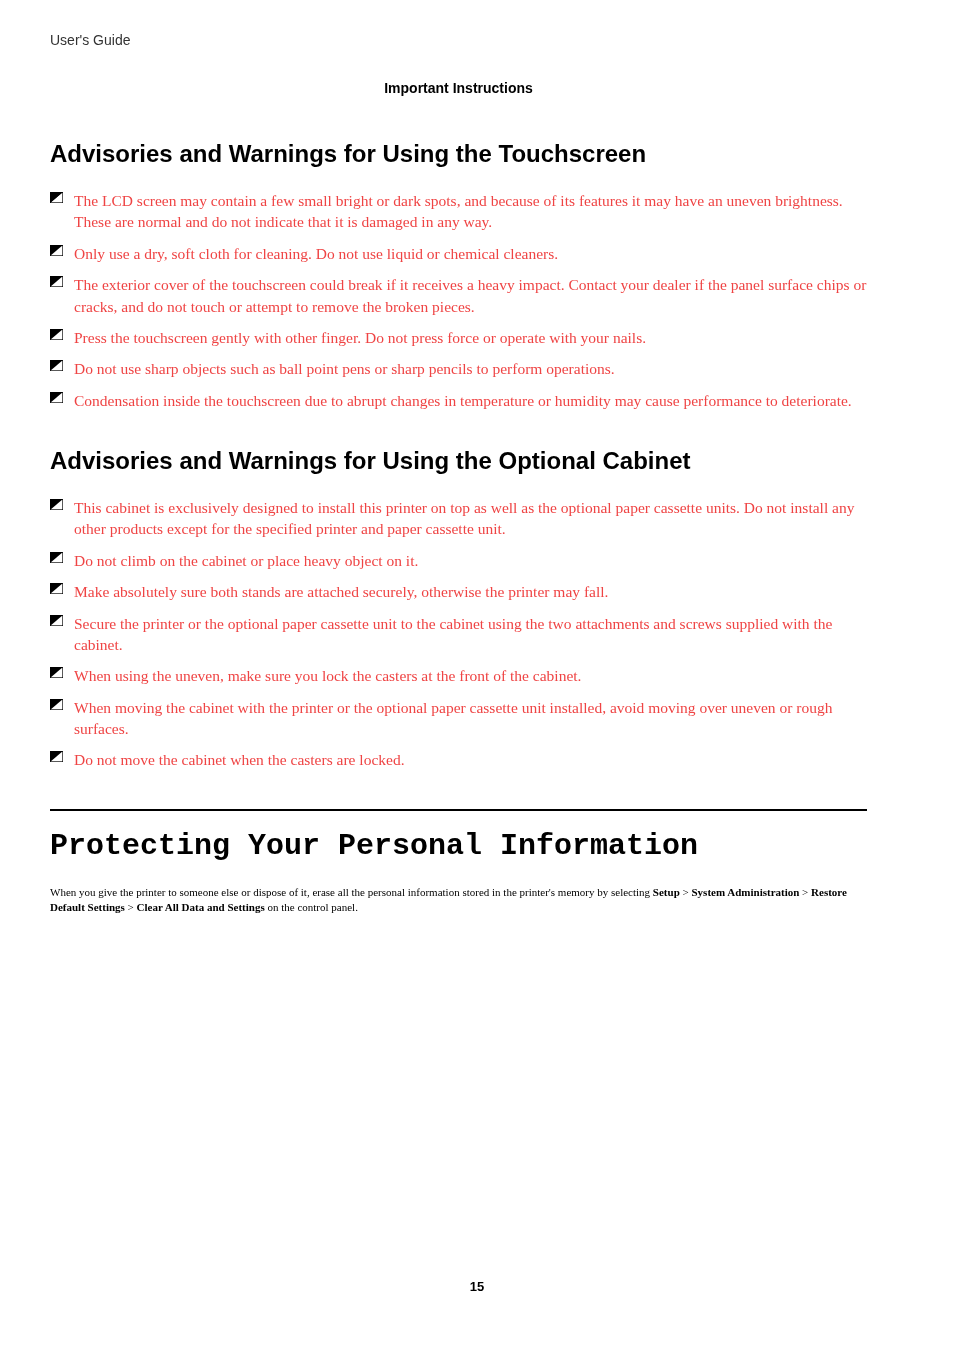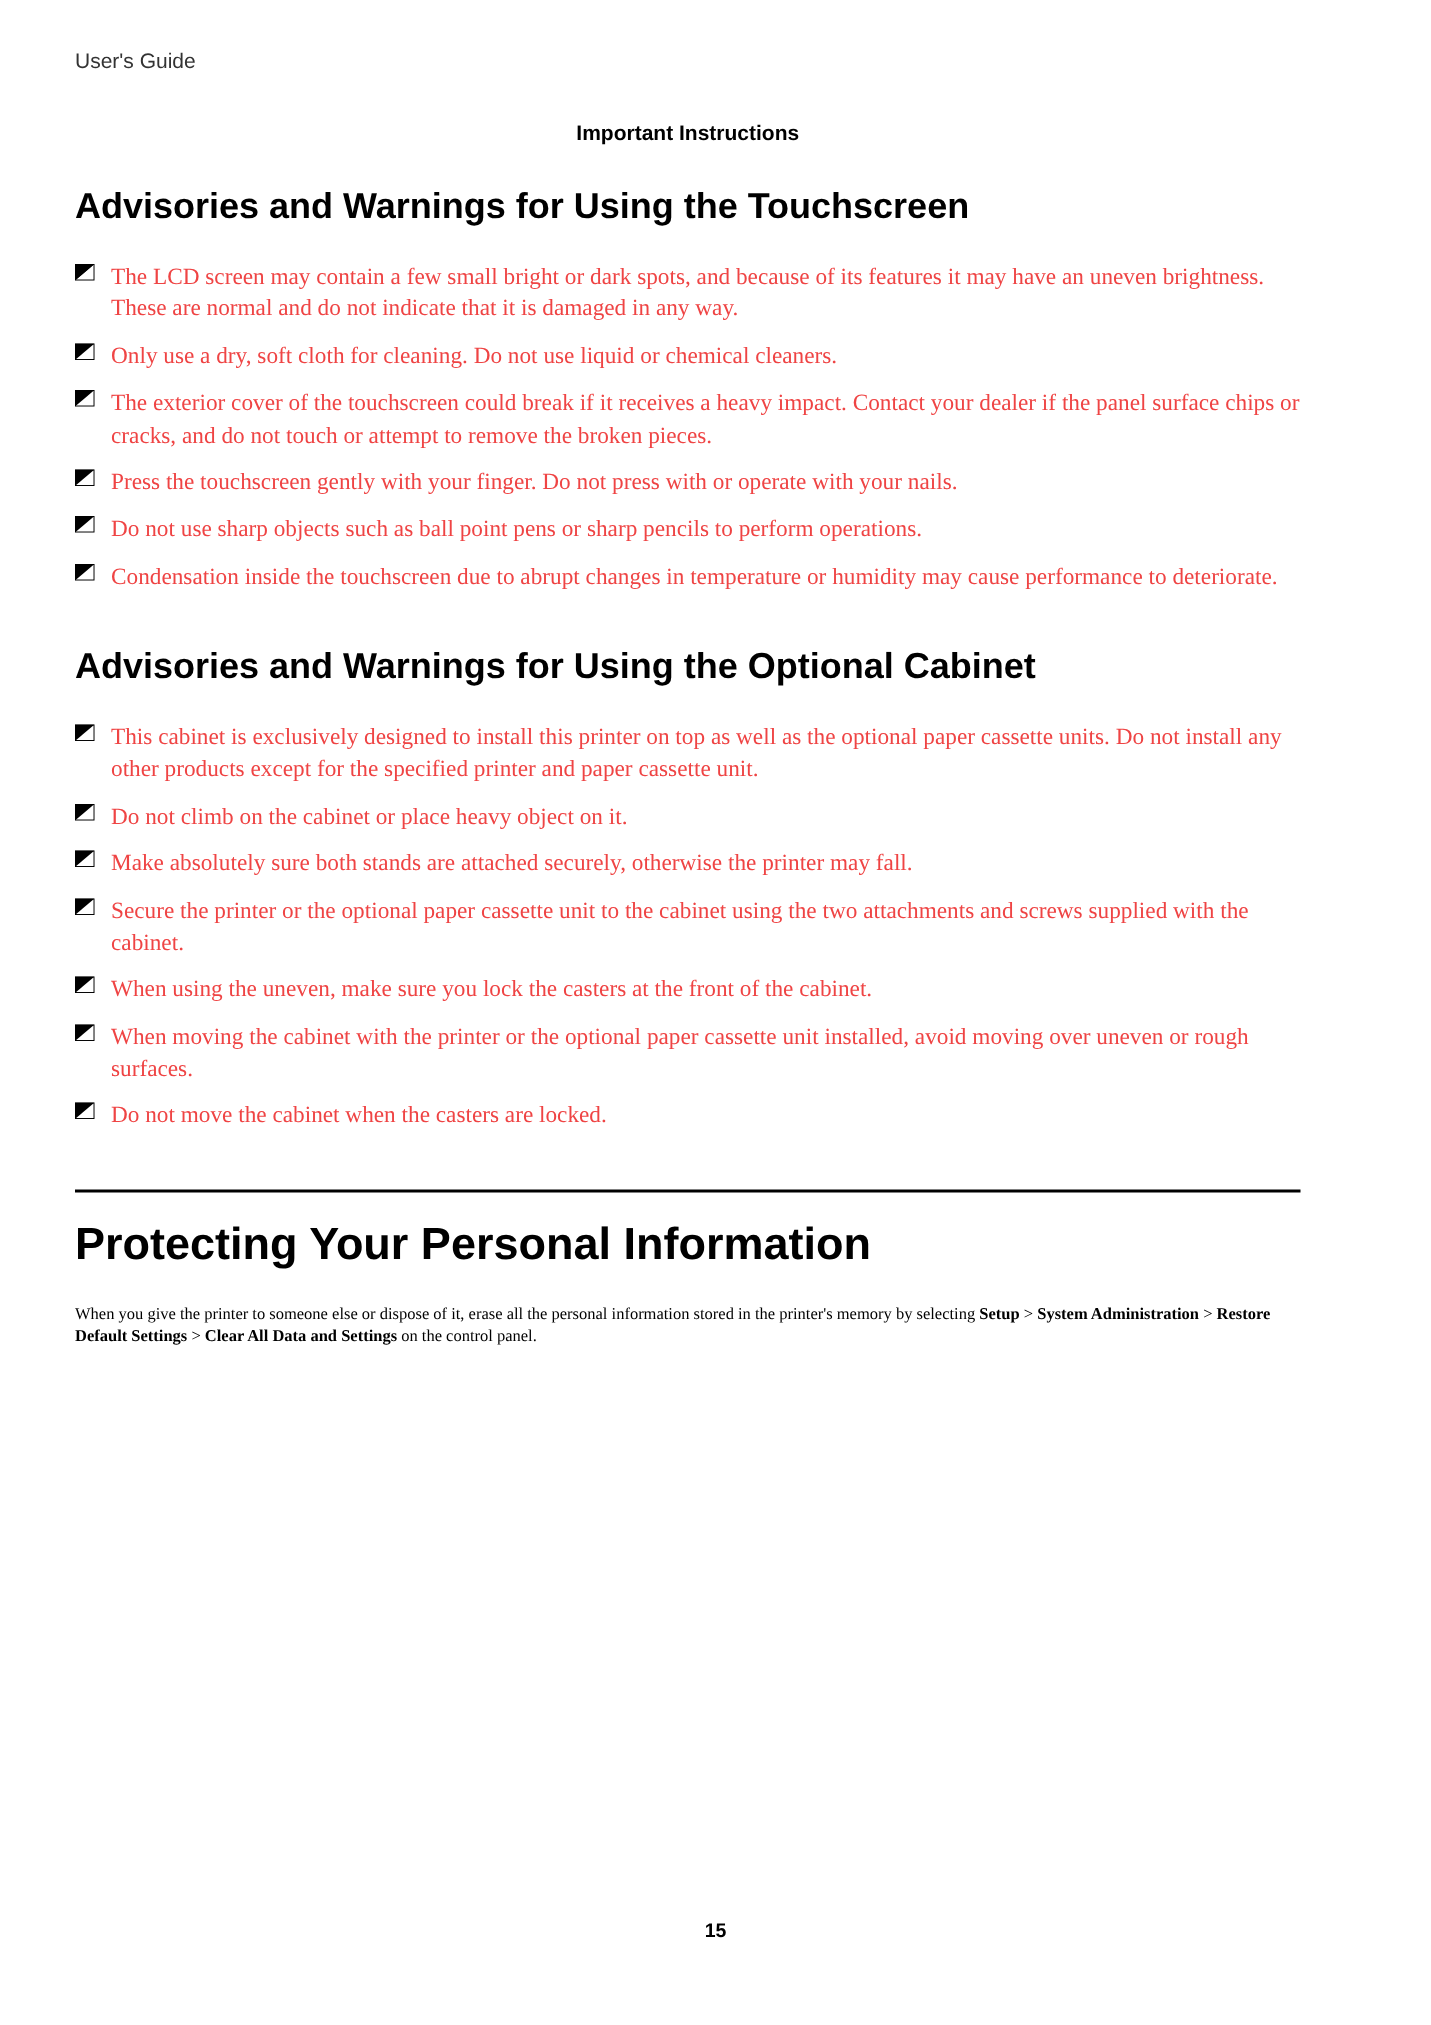--- a/index.html
+++ b/index.html
@@ -22,31 +22,31 @@
       font-family: Arial, Helvetica, sans-serif;
       font-size: 14px;
       color: #333;
       margin-bottom: 32px;
     }
     .center-header {
       font-family: Arial, Helvetica, sans-serif;
       font-size: 14px;
       font-weight: bold;
       text-align: center;
-      margin-bottom: 28px;
+      margin-bottom: 44px;
     }
     .h2 {
       font-family: Liberation Sans, sans-serif;
       font-size: 24px;
       font-weight: bold;
       color: #000;
       margin-bottom: 22px;
     }
     .h1 {
-      font-family: Liberation Sans, sans-serif;
+      font-family: Liberation Mono, monospace;
       font-size: 30px;
       font-weight: bold;
       color: #000;
       border-top: 2px solid #000;
       padding-top: 18px;
       margin-top: 38px;
       margin-bottom: 22px;
     }
     .list {
       list-style: none;
@@ -116,21 +116,21 @@
           <svg width="13" height="11" viewBox="0 0 13 11">
             <rect x="0" y="0" width="13" height="11" fill="none" stroke="#000" stroke-width="1.3"></rect>
             <polygon points="0,0 13,0 0,11" fill="#000"></polygon>
           </svg>
         </span><span>The exterior cover of the touchscreen could break if it receives a heavy impact. Contact your dealer if the panel surface chips or cracks, and do not touch or attempt to remove the broken pieces.</span></li>
     <li class="list-item"><span class="bullet">
           <svg width="13" height="11" viewBox="0 0 13 11">
             <rect x="0" y="0" width="13" height="11" fill="none" stroke="#000" stroke-width="1.3"></rect>
             <polygon points="0,0 13,0 0,11" fill="#000"></polygon>
           </svg>
-        </span><span>Press the touchscreen gently with your finger. Do not press with or operate with your nails.</span></li>
+        </span><span>Press the touchscreen gently with other finger. Do not press force or operate with your nails.</span></li>
     <li class="list-item"><span class="bullet">
           <svg width="13" height="11" viewBox="0 0 13 11">
             <rect x="0" y="0" width="13" height="11" fill="none" stroke="#000" stroke-width="1.3"></rect>
             <polygon points="0,0 13,0 0,11" fill="#000"></polygon>
           </svg>
         </span><span>Do not use sharp objects such as ball point pens or sharp pencils to perform operations.</span></li>
     <li class="list-item"><span class="bullet">
           <svg width="13" height="11" viewBox="0 0 13 11">
             <rect x="0" y="0" width="13" height="11" fill="none" stroke="#000" stroke-width="1.3"></rect>
             <polygon points="0,0 13,0 0,11" fill="#000"></polygon>

